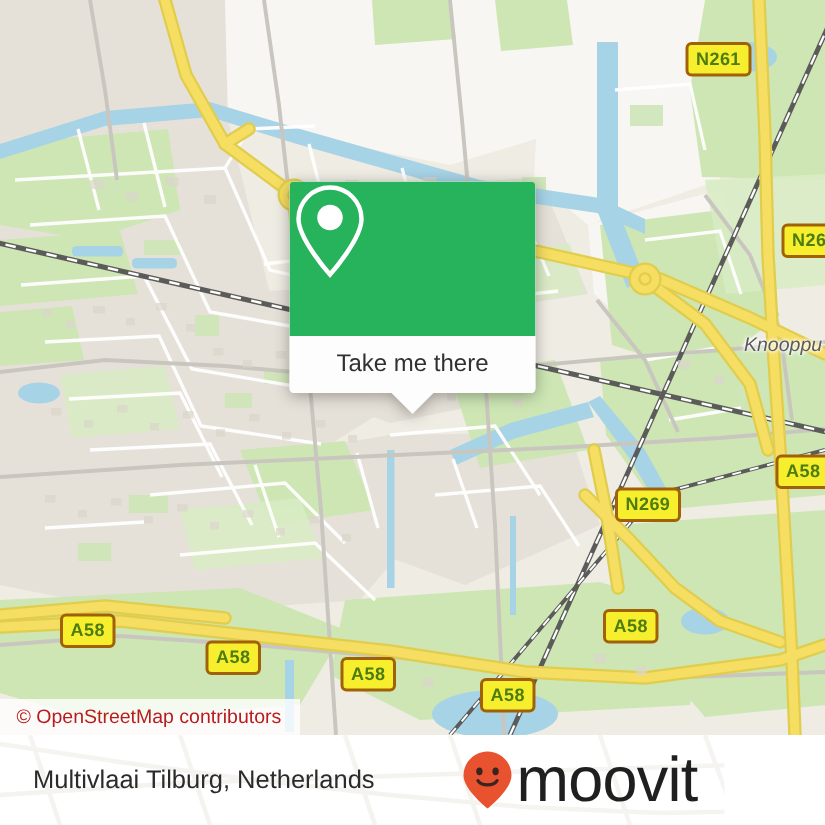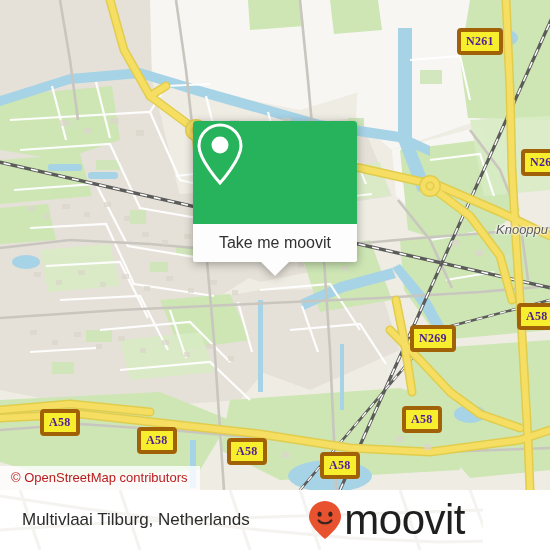--- a/index.html
+++ b/index.html
@@ -18,30 +18,30 @@
     width: 550px; height: 490px;
     overflow: hidden;
     background: #efece4;
   }
   .map svg { position: absolute; left: 0; top: 0; display: block; }
 
   
   .shield {
     position: absolute;
     background: #f7ef2e;
-    border: 4px solid #a16207;
+    border: 2px solid #a16207;
     border-radius: 4px;
-    color: #4c1d95;
+    color: #4d7c0f;
     font-size: 12px;
     font-weight: bold;
     letter-spacing: .3px;
     line-height: 1;
     padding: 3px 5px 4px 5px;
     white-space: nowrap;
-    font-family: Liberation Serif, serif;
+    font-family: Liberation Sans, sans-serif;
   }
 
   
   .place-label {
     position: absolute;
     font-style: italic;
     font-size: 13px;
     color: #5b5b5b;
     white-space: nowrap;
     font-family: "Liberation Sans", sans-serif;
@@ -393,21 +393,21 @@
 
     <div class="card-wrap">
       <div class="card">
         <div class="card-top">
           <svg width="54" height="66" viewBox="0 0 54 66">
             <path d="M27 4 C15.4 4 6 13.4 6 25 C6 38.5 27 62 27 62 C27 62 48 38.5 48 25 C48 13.4 38.6 4 27 4 Z" fill="none" stroke="#ffffff" stroke-width="3"></path>
             <circle cx="27" cy="24" r="8.5" fill="#ffffff"></circle>
           </svg>
         </div>
         <div class="card-bottom">
-          <span class="card-label">Take me moovit</span>
+          <span class="card-label">Take me there</span>
         </div>
       </div>
       <div class="card-tail"></div>
     </div>
 
     <div class="attribution">© OpenStreetMap contributors</div>
   </div>
 
   <div class="footer">
 

